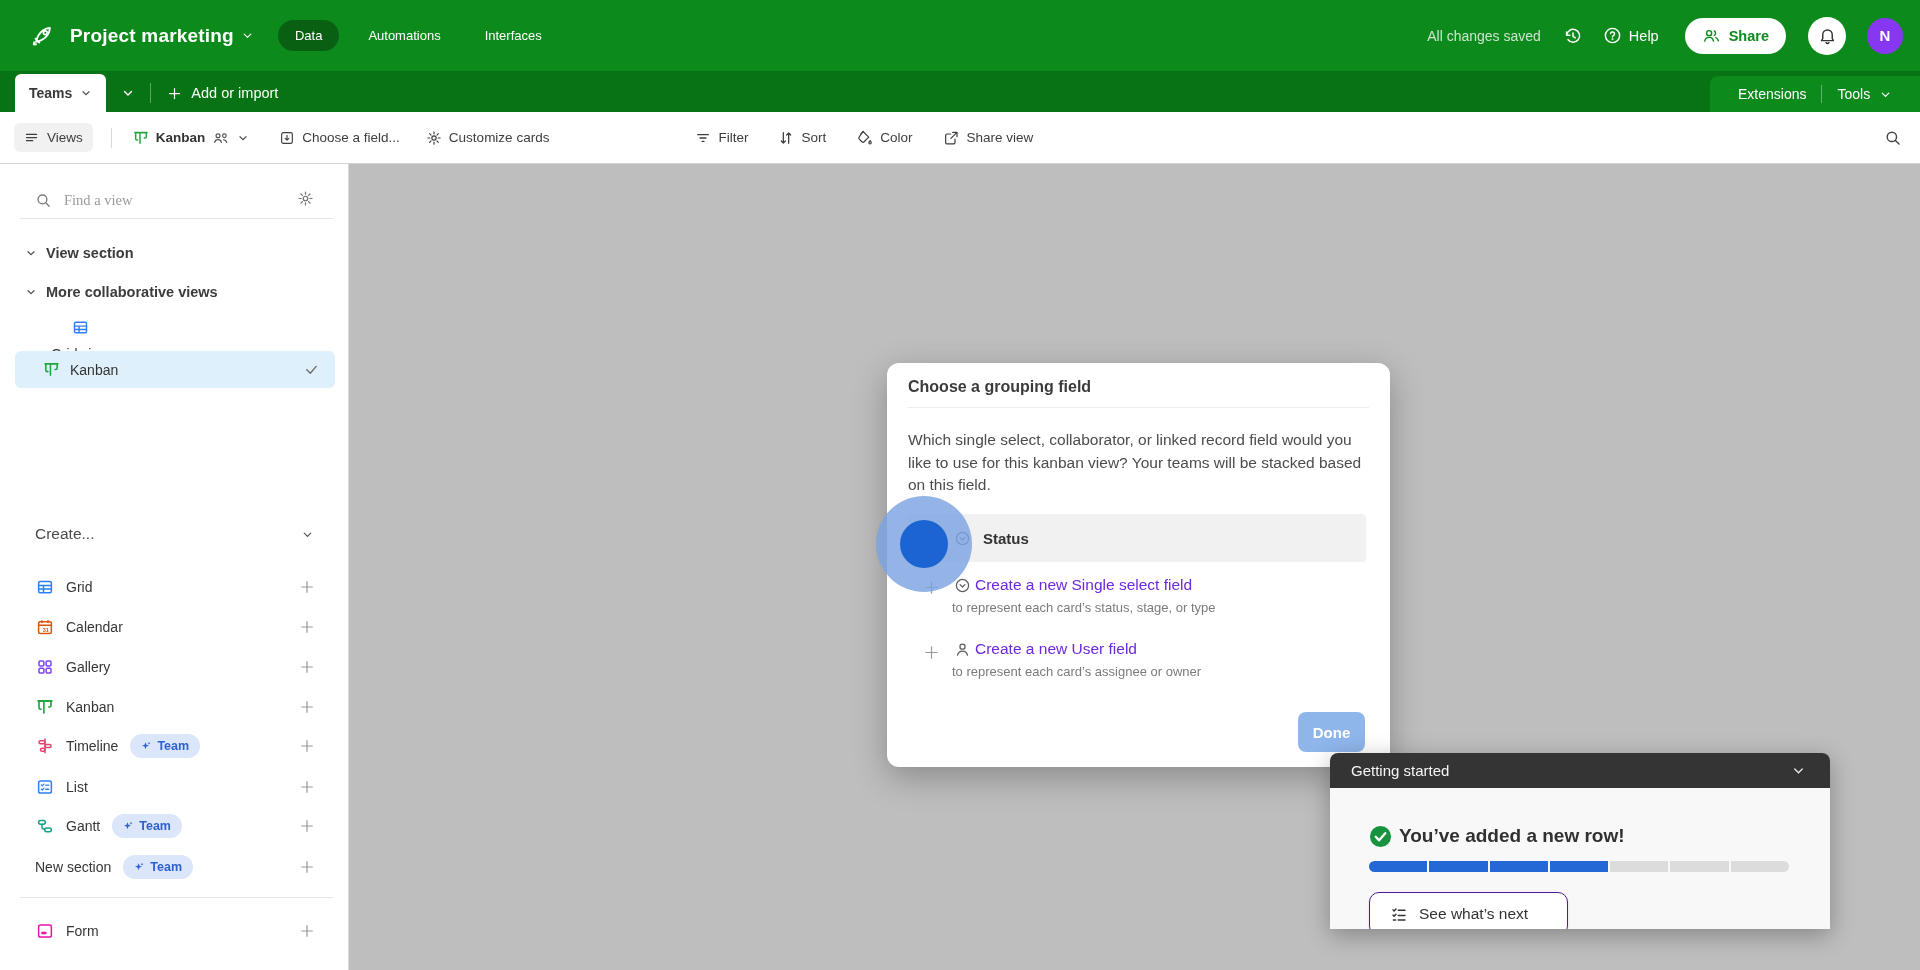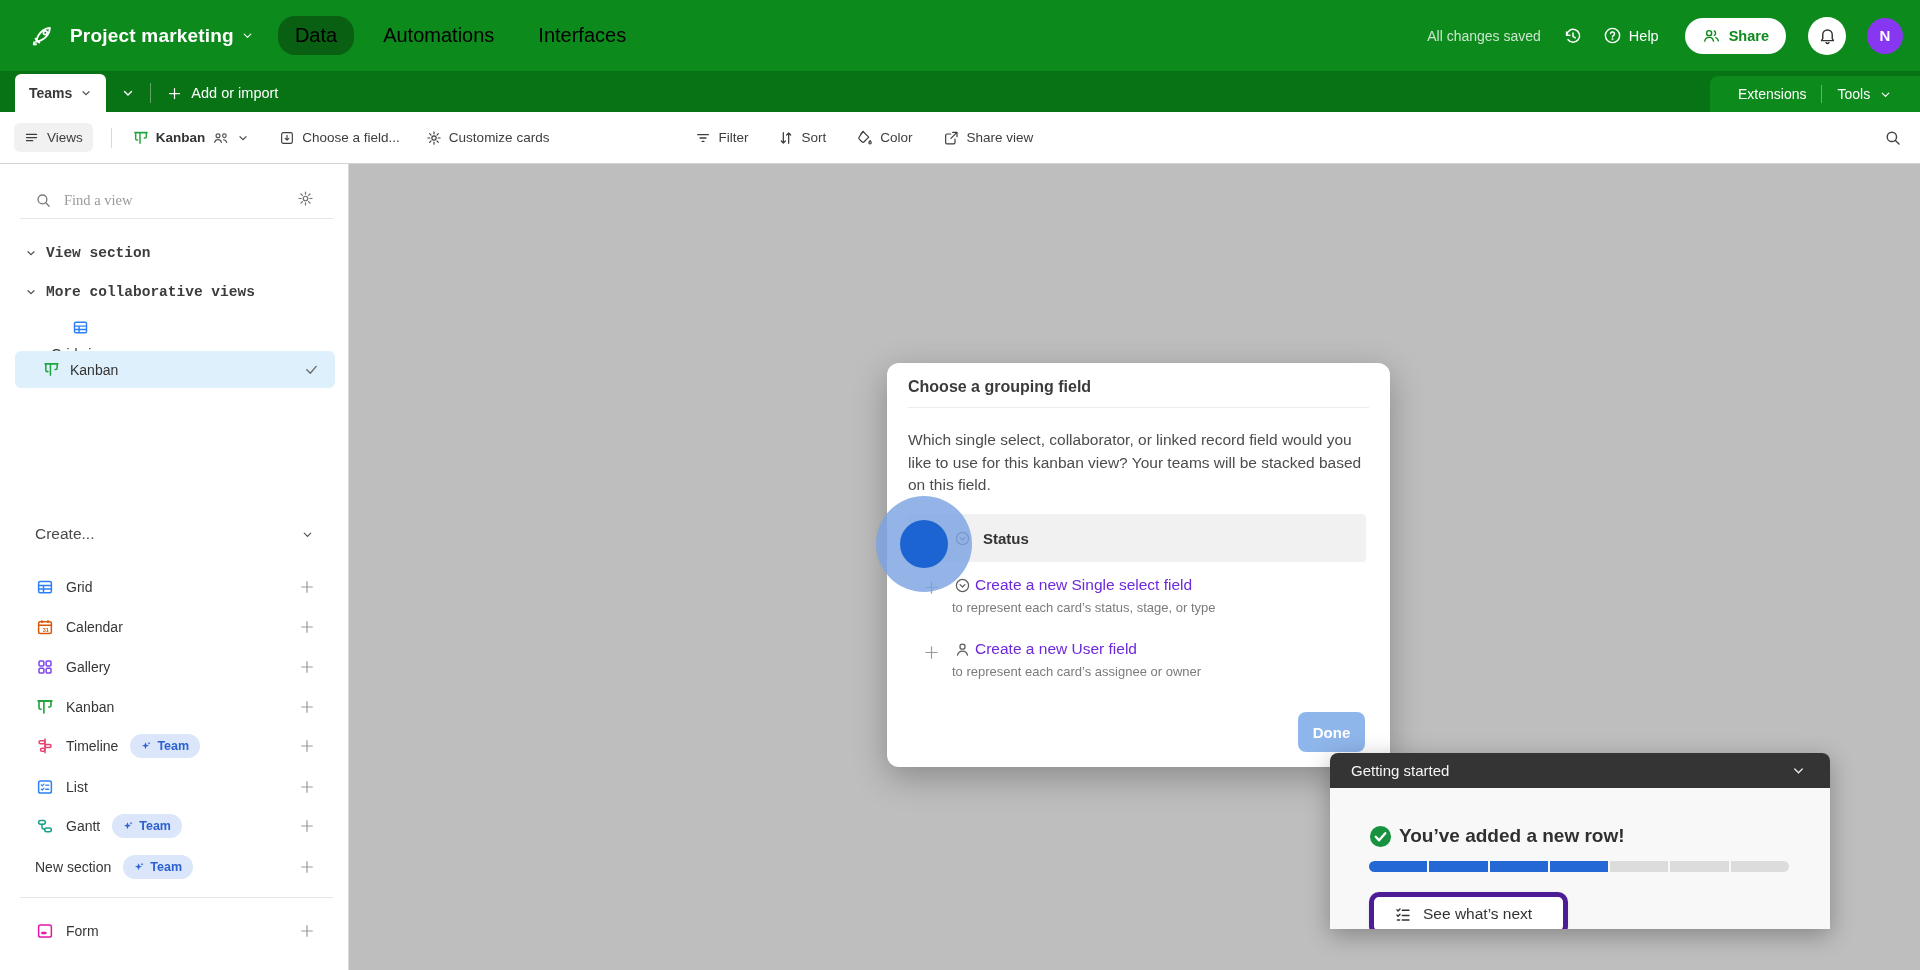--- a/index.html
+++ b/index.html
@@ -6,21 +6,21 @@
   #app{position:relative;width:1920px;height:970px;overflow:hidden;
        font-family:"Liberation Sans",sans-serif;background:var(--content-gray,#bebebe);}
   svg{display:block}
   
   #header{position:absolute;left:0;top:0;width:1920px;height:71px;
           background:var(--header-green,#0d8a1c);display:flex;align-items:center;color:#fff;}
   .h-left{display:flex;align-items:center;margin-left:29px;}
   .h-title{font-size:19px;font-weight:700;margin-left:15px;letter-spacing:.2px;}
   .h-title-chevron{margin-left:7px;opacity:.9}
   .h-nav{display:flex;align-items:center;margin-left:24px;}
-  .h-nav-item{font-size:20px;color:#000000;padding:8px 15px;cursor:pointer;white-space:nowrap;}
+  .h-nav-item{font-size:13px;color:#ffffff;padding:8px 15px;cursor:pointer;white-space:nowrap;}
   .h-nav-item.pill{background:rgba(0,0,0,0.30);border-radius:17px;padding:8px 17px;}
   .h-nav-item.gap{margin-left:14px;}
   .h-right{margin-left:auto;display:flex;align-items:center;margin-right:17px;}
   .h-status{font-size:14px;color:rgba(255,255,255,.78);margin-right:22px;}
   .h-iconbtn{margin-right:20px;cursor:pointer;display:flex;align-items:center;}
   .h-help{display:flex;align-items:center;gap:7px;font-size:14.5px;margin-right:26px;cursor:pointer;}
   .share-pill{display:flex;align-items:center;gap:8px;background:#fff;border-radius:18px;
               height:36px;padding:0 17px;color:var(--header-green,#0d8a1c);
               font-size:14.5px;font-weight:600;cursor:pointer;margin-right:22px;}
   .bell-circle{width:38px;height:38px;border-radius:50%;background:#fff;display:flex;
@@ -58,21 +58,21 @@
   
   #sidebar{position:absolute;left:0;top:164px;width:349px;height:806px;background:#fff;
            border-right:1px solid #d9d9d9;box-sizing:border-box;color:#333;}
   .srow{position:absolute;height:28px;display:flex;align-items:center;}
   .sb-search{left:35px;top:22px;right:60px;gap:10px;}
   .sb-search input{border:0;outline:0;font-size:14.5px;color:#333;width:180px;
                    font-family:Liberation Serif, serif;background:transparent;}
   .sb-search input::placeholder{color:#9a9a9a;}
   .sb-gear{position:absolute;right:34px;top:26px;cursor:pointer;}
   .sb-div{position:absolute;left:20px;width:313px;height:1px;background:#e6e6e6;}
-  .sec-row{left:25px;gap:9px;cursor:pointer;font-size:14.5px;font-weight:600;color:#3c3c3c;font-family:Liberation Mono, monospace;}
+  .sec-row{left:25px;gap:9px;cursor:pointer;font-size:14.5px;font-weight:600;color:#3c3c3c;}
   .view-row{left:51px;gap:10px;cursor:pointer;font-size:14px;font-weight:500;flex-direction:column;}
   .kanban-sel{position:absolute;left:15px;top:187px;width:320px;height:37px;border-radius:6px;
               background:var(--selected-view-bg,#def0fb);display:flex;align-items:center;
               cursor:pointer;font-size:14px;font-weight:500;}
   .kanban-sel .ic{margin-left:28px;}  .kanban-sel .tx{margin-left:10px;}
   .kanban-sel .chk{margin-left:auto;margin-right:16px;}
   .create-hd{left:35px;right:34px;top:356px;font-size:15.5px;color:#4a4a4a;cursor:pointer;}
   .create-hd .chev{margin-left:auto;}
   .c-item{left:0;width:349px;padding-left:36px;box-sizing:border-box;gap:12px;cursor:pointer;
           font-size:14px;font-weight:500;color:#363636;}
@@ -112,21 +112,21 @@
   .gs-head .chev{margin-left:auto;margin-right:24px;}
   .gs-body{position:relative;background:#f8f8f8;height:182px;}
   .gs-check{position:absolute;left:39px;top:37px;}
   .gs-title{position:absolute;left:69px;top:37px;font-size:19px;font-weight:700;color:#303030;}
   .gs-progress{position:absolute;left:39px;top:73px;width:420px;height:11px;display:flex;gap:2px;}
   .gs-progress .seg{flex:1;background:#dcdcdc;}
   .gs-progress .seg.fill{background:var(--accent-blue,#2368d4);}
   .gs-progress .seg:first-child{border-radius:6px 0 0 6px;}
   .gs-progress .seg:last-child{border-radius:0 6px 6px 0;}
   .gs-btn{position:absolute;left:39px;top:104px;width:199px;height:44px;background:#fff;
-          border:5px solid #4c1d95;border-radius:10px;box-shadow:0 1px 3px rgba(0,0,0,.10);
+          border:1px solid #4c1d95;border-radius:10px;box-shadow:0 1px 3px rgba(0,0,0,.10);
           display:flex;align-items:center;gap:11px;padding-left:20px;box-sizing:border-box;
           cursor:pointer;font-size:15.5px;color:#333;font-weight:500;}
 </style>
 </head>
 <body>
 
 <div id="app">
 
   <header id="header">
     <div class="h-left">

